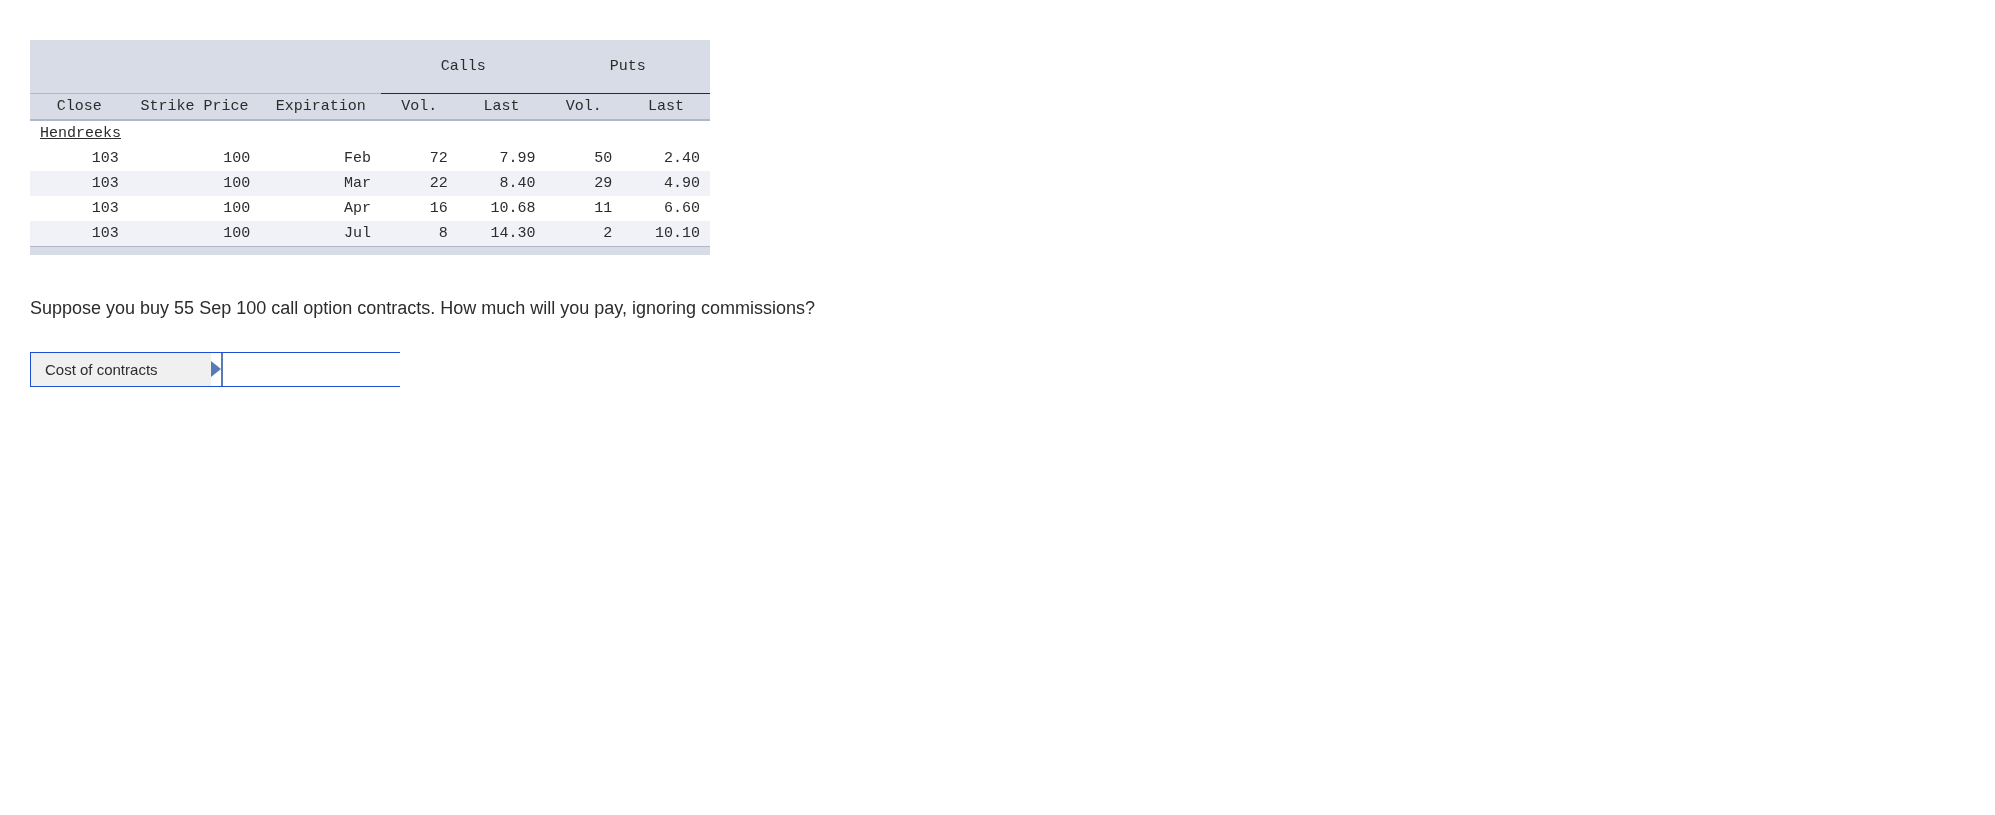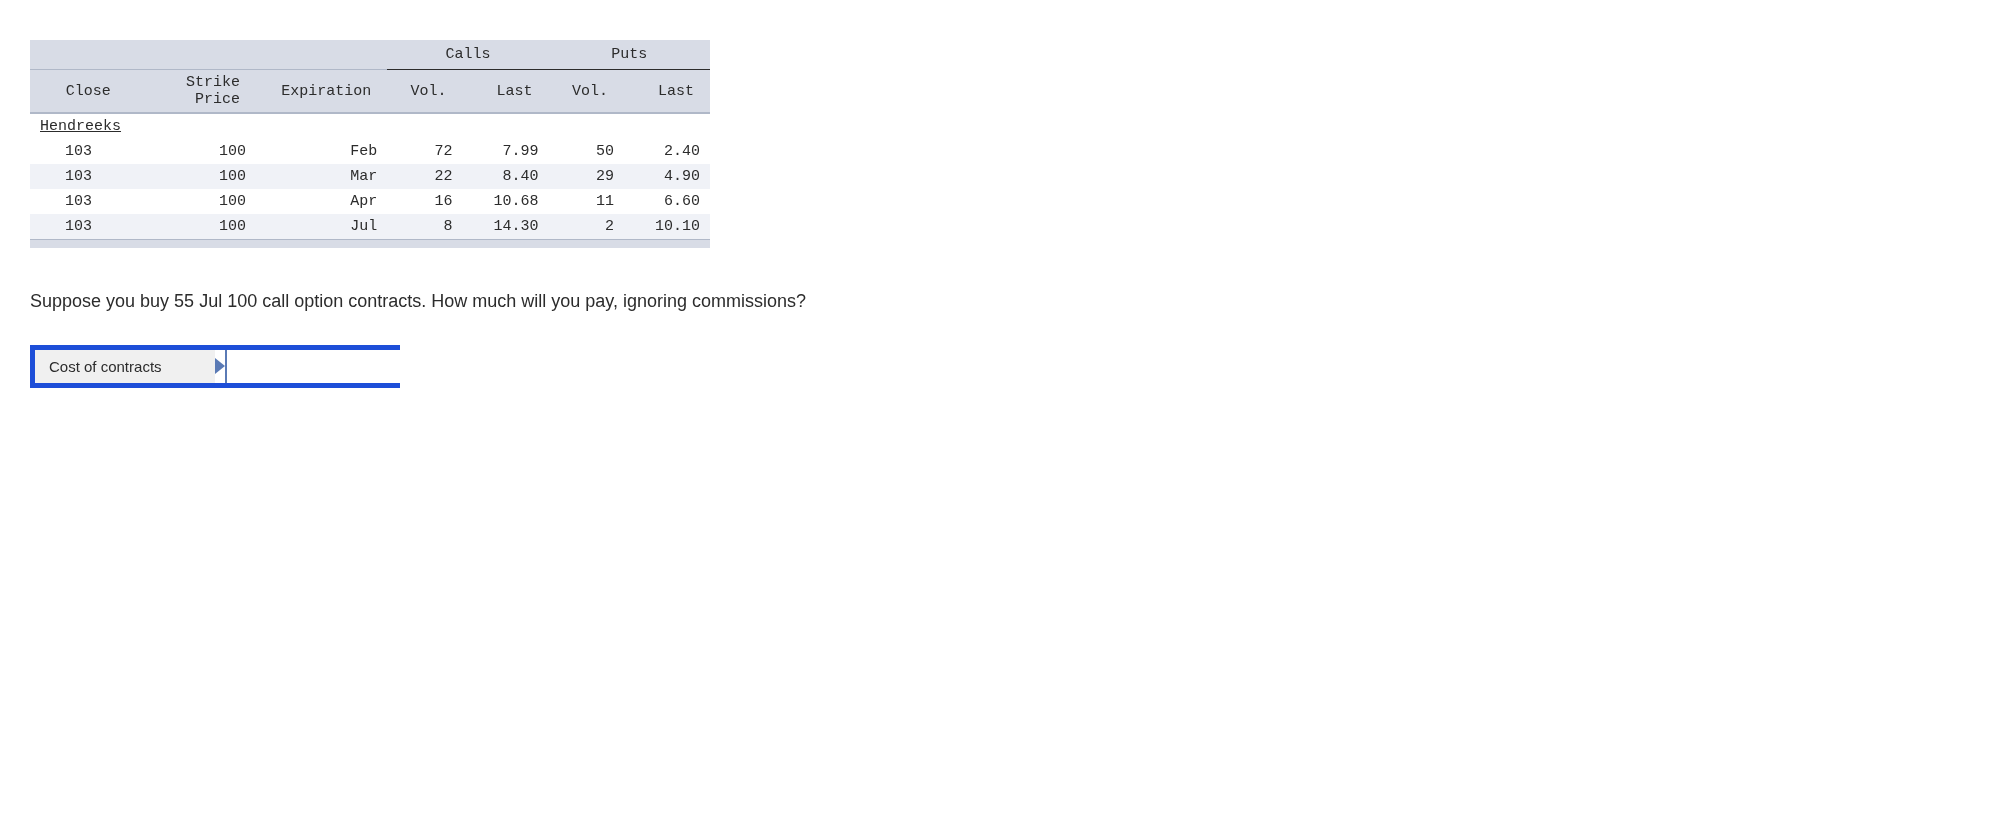--- a/index.html
+++ b/index.html
@@ -24,60 +24,60 @@
     }
 
     .options-table {
       width: 100%;
       border-collapse: collapse;
     }
 
     .header-row-top th {
       background-color: #d8dce6;
       text-align: center;
-      padding: 6px 10px;
+      padding: 18px 10px;
       font-weight: normal;
       border-bottom: 1px solid #b0b8c8;
     }
 
     .header-row-top th.empty {
       background-color: #d8dce6;
       border-bottom: 1px solid #b0b8c8;
     }
 
     .header-row-top th.calls-header {
       border-bottom: 1px solid #2c2c2c;
     }
 
     .header-row-top th.puts-header {
       border-bottom: 1px solid #2c2c2c;
       margin-top: 33px;
     }
 
     .header-row-sub th {
       background-color: #d8dce6;
-      text-align: right;
-      padding: 4px 16px;
+      text-align: center;
+      padding: 4px 10px;
       font-weight: normal;
       border-bottom: 2px solid #b0b8c8;
     }
 
     .company-row td {
       padding: 4px 10px;
       background-color: #ffffff;
       text-decoration: underline;
     }
 
     .data-row td {
       padding: 4px 10px;
       text-align: right;
     }
 
     .data-row td.close-col {
-      text-align: center;
+      text-align: right;
     }
 
     .data-row:nth-child(odd) {
       background-color: #f0f2f7;
     }
 
     .data-row:nth-child(even) {
       background-color: #ffffff;
     }
 
@@ -93,21 +93,21 @@
       font-size: 18px;
       color: #2c2c2c;
       margin-bottom: 30px;
       line-height: 1.5;
     }
 
     .input-row {
       display: flex;
       align-items: flex-start;
       width: 370px;
-      border: 5px solid #1d4ed8;
+      border: 1px solid #1d4ed8;
     }
 
     .input-label {
       background-color: #f0f0f0;
       border-right: none;
       padding: 8px 14px;
       font-family: Arial, Helvetica, sans-serif;
       font-size: 15px;
       color: #2c2c2c;
       display: flex;
@@ -211,19 +211,19 @@
     </tr>
       </tbody>
     <tfoot>
       <tr class="bottom-border-row">
         <td colspan="7"></td>
       </tr>
     </tfoot>
   </table>
 </div>
 
-<div class="question-text">Suppose you buy 55 Jul 100 call option contracts. How much will you pay, ignoring commissions?</div>
+<div class="question-text">Suppose you buy 55 Sep 100 call option contracts. How much will you pay, ignoring commissions?</div>
 
 <div class="input-row">
   <div class="input-label">Cost of contracts</div>
   <div class="input-arrow"></div>
   <input class="input-field" type="text" style="">
 </div>
 
 </body></html>

